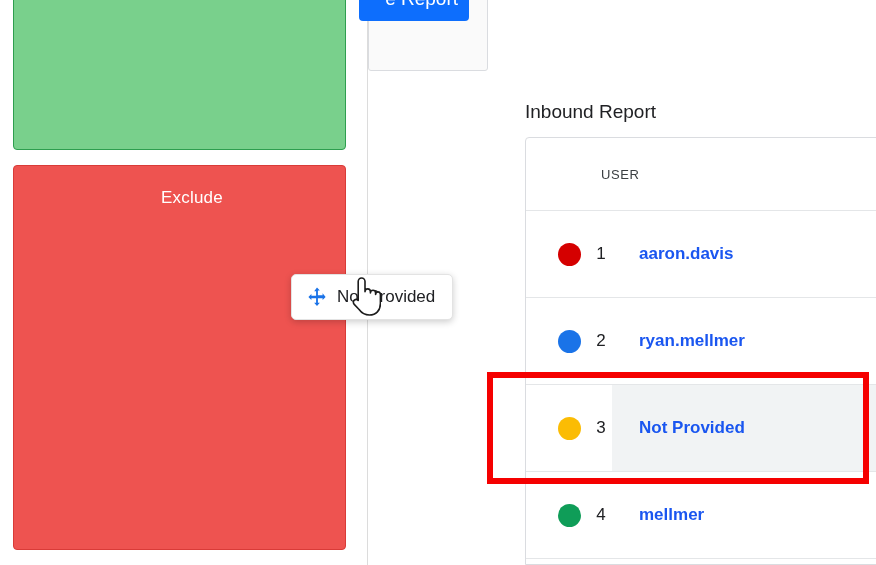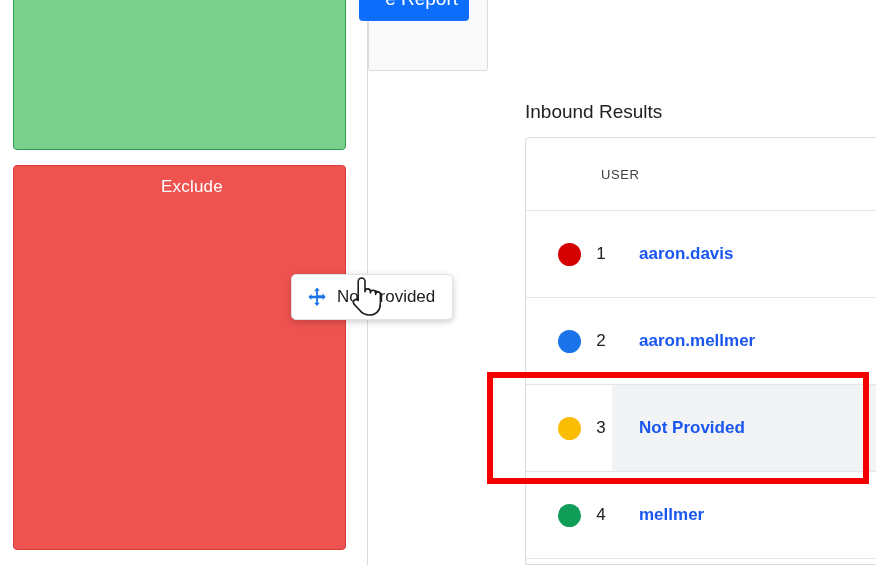--- a/index.html
+++ b/index.html
@@ -32,21 +32,21 @@
     width: 333px;
     box-sizing: border-box;
     border-radius: 4px;
     color: #ffffff;
     font-size: 17px;
     text-align: center;
     letter-spacing: .2px;
   }
   .dropzone .dz-label {
     display: block;
-    padding-top: 11px;
+    padding-top: 22px;
     margin-left: 25px;
   }
   #dropzone-include {
     top: -178px;
     height: 328px;
     background: #79d08c;
     border: 1px solid #2e9e4f;
   }
   #dropzone-exclude {
     top: 165px;
@@ -261,41 +261,41 @@
 </div>
 
 <div id="mouse-cursor">
   <svg width="34" height="44" viewBox="0 0 34 44" aria-hidden="true">
     <path fill="#ffffff" stroke="#1c1c1c" stroke-width="1.6" stroke-linejoin="round" d="M11.2 26.5V7.6c0-2 1.5-3.6 3.4-3.6s3.4 1.6 3.4 3.6v10.2c0-1.6 1.2-2.9 2.7-2.9s2.7 1.3 2.7 2.9v1.1c0-1.5 1.2-2.7 2.6-2.7s2.6 1.2 2.6 2.7v1.5c0-1.4 1.1-2.5 2.4-2.5s2.4 1.1 2.4 2.5v9.2c0 6.9-4.3 11.4-11 11.4-5.2 0-7.6-1.8-10.3-5.5L7 30.1c-1-1.4-.8-3.2.5-4.1 1.2-.9 2.8-.6 3.7.5z"></path>
   </svg>
 </div>
 
 <div id="results-panel">
 
-  <div id="results-title">Inbound Results</div>
+  <div id="results-title">Inbound Report</div>
 
   <div id="results-card">
 
     <div class="results-head">
       <span class="col-user-head">USER</span>
     </div>
 
     <div class="result-row">
       <span class="row-dot" style="background:#d50000"></span>
       <span class="row-rank">1</span>
       <span class="row-user-cell">
         <a class="row-user-link">aaron.davis</a>
       </span>
     </div>
 
     <div class="result-row">
       <span class="row-dot" style="background:#1a73e8"></span>
       <span class="row-rank">2</span>
       <span class="row-user-cell">
-        <a class="row-user-link">aaron.mellmer</a>
+        <a class="row-user-link">ryan.mellmer</a>
       </span>
     </div>
 
     <div class="result-row is-active">
       <span class="row-dot" style="background:#fbbc04"></span>
       <span class="row-rank">3</span>
       <span class="row-user-cell">
         <a class="row-user-link">Not Provided</a>
       </span>
     </div>

